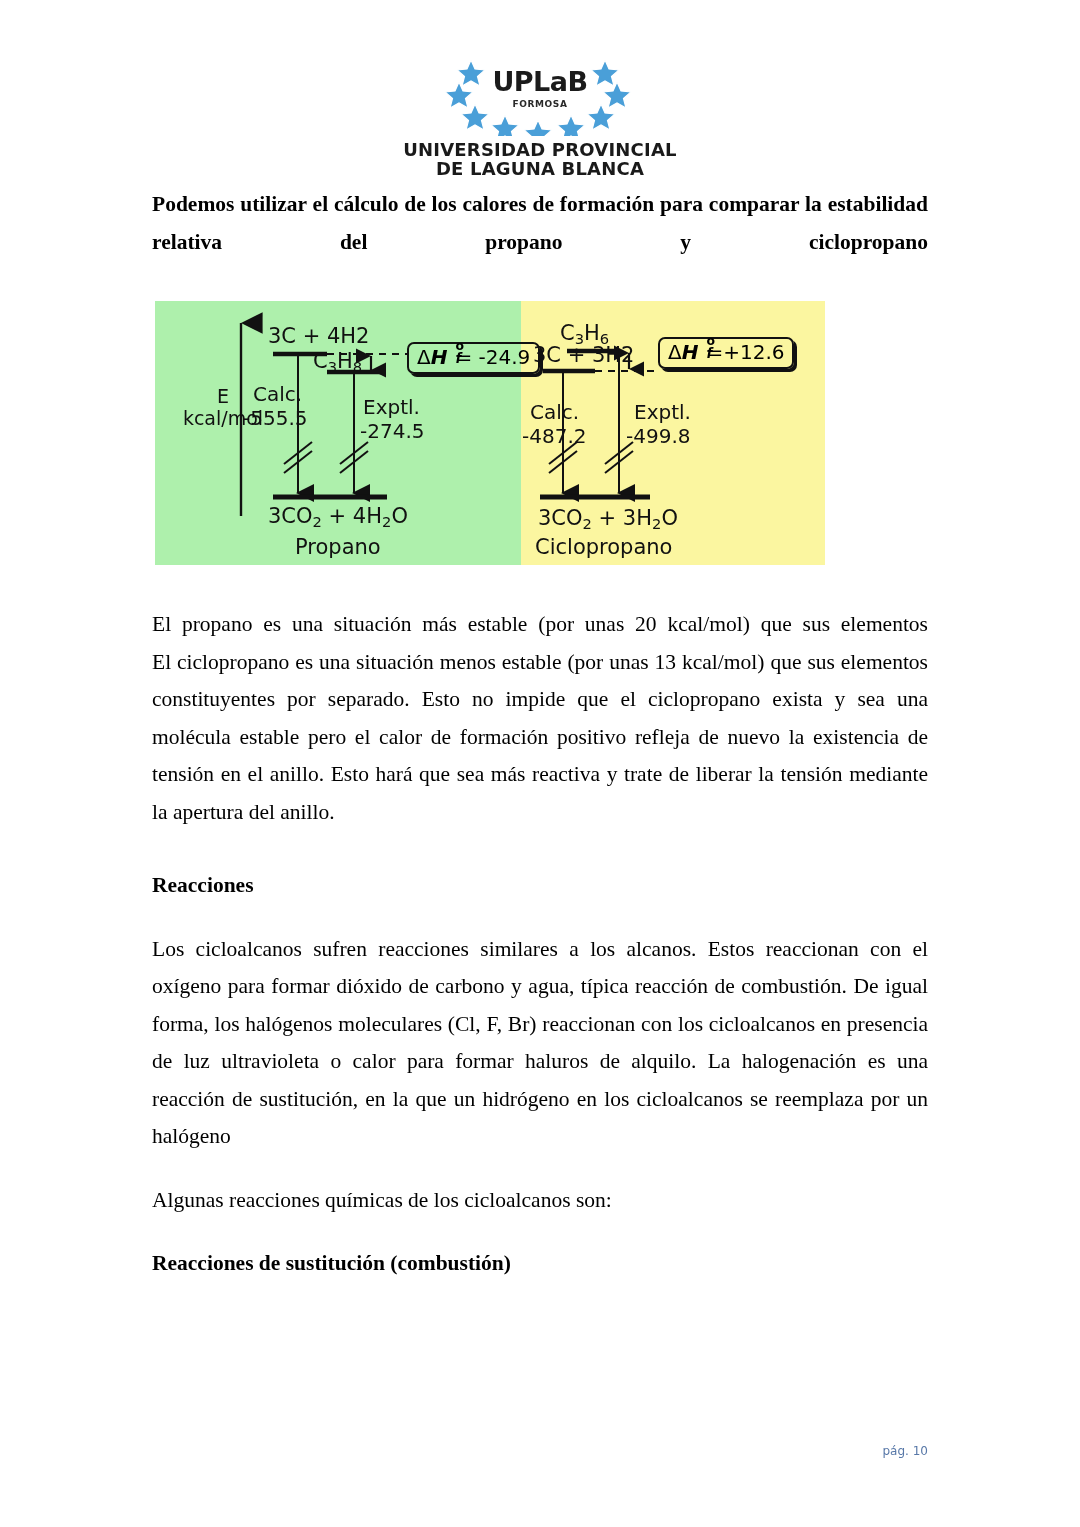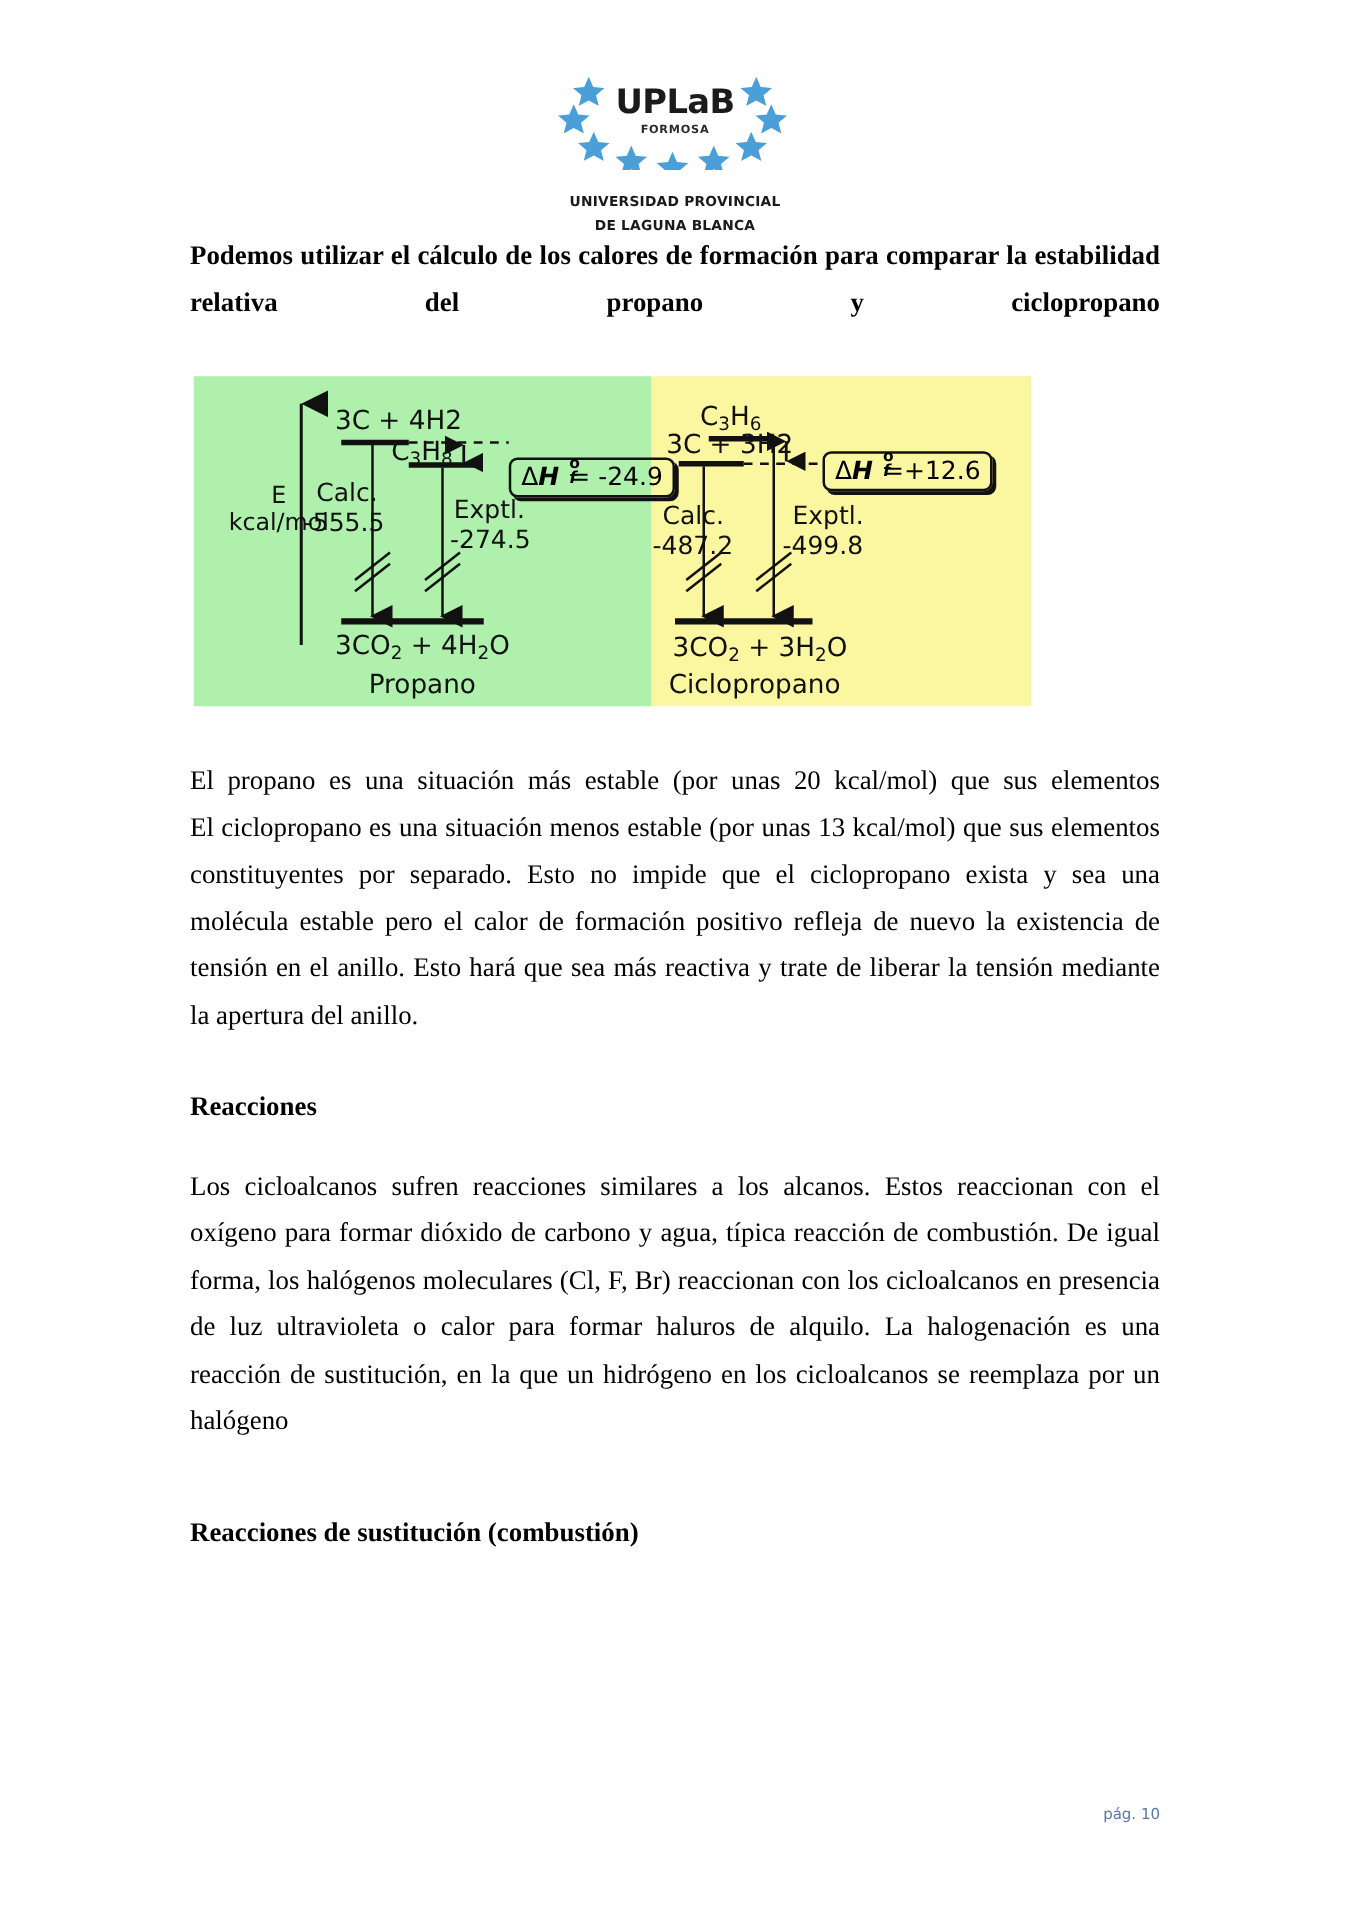--- a/index.html
+++ b/index.html
@@ -57,24 +57,24 @@
     top: 47px;
     width: 210px;
     text-align: center;
     font-family: "DejaVu Sans", sans-serif;
     font-weight: bold;
     font-size: 9px;
     letter-spacing: 0.6px;
     color: #2a2a2a;
   }
   #univ-name {
-    margin-top: 16px;
-    font-family: "DejaVu Sans", sans-serif;
-    font-weight: bold;
-    font-size: 11px;
+    margin-top: 4px;
+    font-family: "DejaVu Sans", sans-serif;
+    font-weight: bold;
+    font-size: 18px;
     letter-spacing: 0.2px;
     line-height: 19px;
     color: #1a1a1a;
   }
 
   
   #content {
     position: absolute;
     left: 152px;
     top: 186px;
@@ -141,21 +141,20 @@
   .dh-box {
     position: absolute;
     border: 2.5px solid #111111;
     border-radius: 7px;
     padding: 2px 8px 3px 8px;
     font-size: 20px;
     white-space: nowrap;
     box-shadow: 3px 3px 0 #111111;
     line-height: 1.15;
     background: transparent;
-    margin-top: 24px;
   }
   .dh-H {
     font-style: italic;
     font-weight: bold;
     position: relative;
     padding-right: 8px;
   }
   .dh-H .deg {
     position: absolute;
     left: 100%;
@@ -228,20 +227,21 @@
   <p class="body justify-all">El propano es una situación más estable (por unas 20 kcal/mol) que sus elementos</p>
   <p class="body"> El ciclopropano es una situación menos estable (por unas 13 kcal/mol) que sus elementos constituyentes por separado. Esto no impide que el ciclopropano exista y sea una molécula estable pero el calor de formación positivo refleja de nuevo la existencia de tensión en el anillo. Esto hará que sea más reactiva y trate de liberar la tensión mediante la apertura del anillo.</p>
 
   <div class="gap-lg"></div>
   <p class="body bold">Reacciones</p>
 
   <div class="gap-md"></div>
   <p class="body">Los cicloalcanos sufren reacciones similares a los alcanos. Estos reaccionan con el oxígeno para formar dióxido de carbono y agua, típica reacción de combustión. De igual forma, los halógenos moleculares (Cl, F, Br) reaccionan con los cicloalcanos en presencia de luz ultravioleta o calor para formar haluros de alquilo. La halogenación es una reacción de sustitución, en la que un hidrógeno en los cicloalcanos se reemplaza por un halógeno</p>
 
   <div class="gap-md"></div>
+  <p class="body">Algunas reacciones químicas de los cicloalcanos son:</p>
 
   <div class="gap-md"></div>
   <p class="body bold">Reacciones de sustitución (combustión)</p>
 </div>
 
 <div id="figure">
 
   <div class="panel" id="panel-propane"></div>
   <div class="panel" id="panel-cyclopropane"></div>
 

